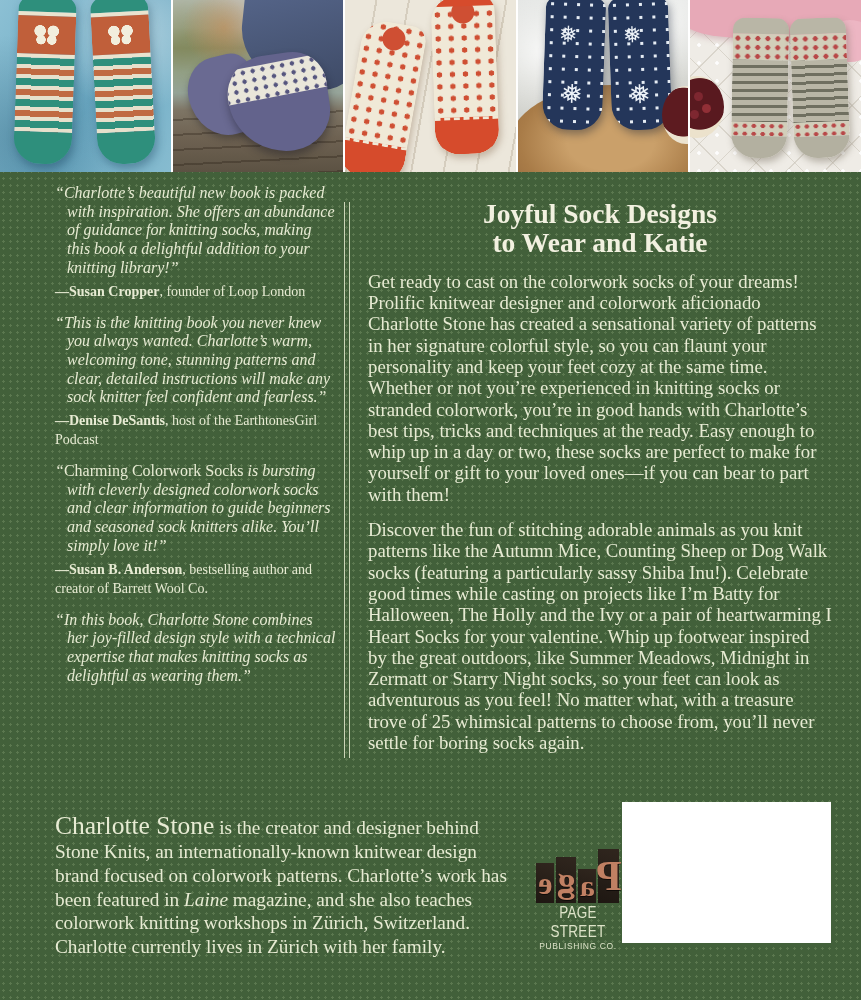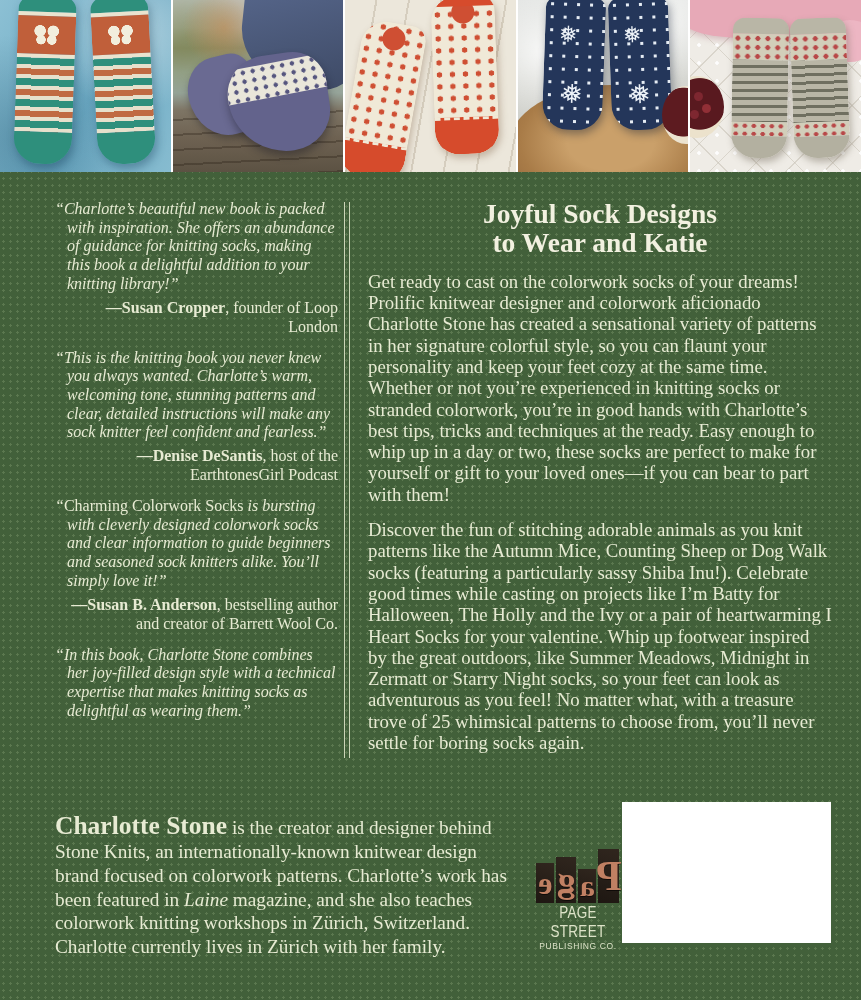--- a/index.html
+++ b/index.html
@@ -108,37 +108,37 @@
   .c-ankle{height:14px;background:#d2ceba;background-image:radial-gradient(#b84848 2px, transparent 2.4px);background-size:9px 8px;}
   .c-toe{flex:1;background:#b3b0a0;}
   .bowl5{position:absolute;left:-20px;top:76px;width:54px;height:62px;border-radius:50%;
     background:radial-gradient(circle at 55% 45%, #59191f 0 56%, #ece2cc 58%);}
   .bowl5 .cherry{position:absolute;border-radius:50%;background:#7e2730;width:9px;height:9px;}
   .bowl5 .ch1{left:24px;top:16px;}
   .bowl5 .ch2{left:32px;top:28px;background:#912f36;}
   .bowl5 .ch3{left:20px;top:34px;}
 
   
-  .left-col{position:absolute;left:55px;top:200px;width:283px;}
+  .left-col{position:absolute;left:55px;top:184px;width:283px;}
   .quote{margin:0 0 13px;}
   .qtext{margin:0;font-style:italic;font-size:16px;line-height:18.7px;padding-left:12px;text-indent:-12px;}
   .qtext .rtitle{font-style:normal;}
-  .attr{margin:4px 0 0;font-style:normal;font-size:16px;line-height:19px;text-align:right;}
+  .attr{margin:4px 0 0;font-style:normal;font-size:14px;line-height:19px;}
   .attr b{font-weight:bold;}
 
   .divider{position:absolute;left:344px;top:202px;height:556px;width:4px;
     border-left:1px solid #ccd5b8;border-right:1px solid #ccd5b8;}
 
   .right-col{position:absolute;left:368px;top:200px;width:464px;}
   .heading{margin:0 0 13px;text-align:center;font-size:27.5px;line-height:1.05;font-weight:bold;color:#f2f1e0;}
   .heading span{display:block;}
   .para{margin:0 0 14px;font-size:18.8px;line-height:21.3px;}
 
   .bio{position:absolute;left:55px;top:795px;width:452px;font-size:19.3px;line-height:23.8px;}
-  .bio .name{font-size:25.5px;font-weight:bold;}
+  .bio .name{font-size:25.5px;font-weight:normal;}
   .bio .mag{font-style:italic;}
 
   .logo{position:absolute;left:532px;top:845px;width:92px;text-align:center;}
   .blocks{display:flex;justify-content:center;align-items:flex-end;transform:scaleX(-1);height:58px;}
   .block{background:linear-gradient(160deg,#30261e,#1e1712);color:#c08063;font-weight:bold;
     display:flex;align-items:center;justify-content:center;margin:0 1px;
     text-shadow:0 1px 0 rgba(0,0,0,.6);}
   .bl-P{width:21px;height:54px;font-size:42px;}
   .bl-a{width:18px;height:34px;font-size:30px;}
   .bl-g{width:20px;height:46px;font-size:36px;}

